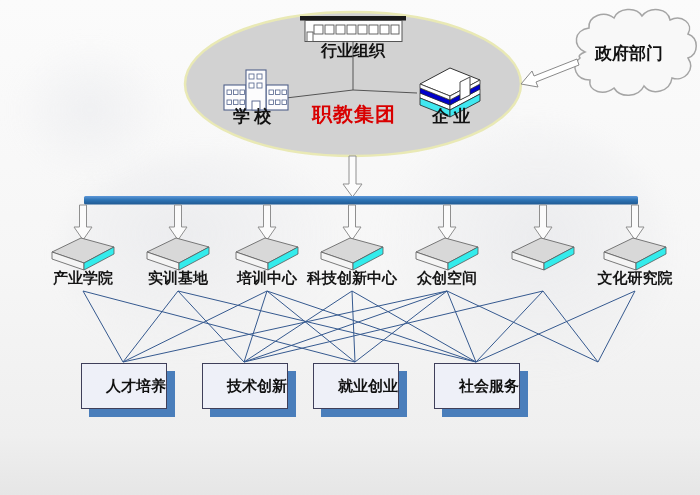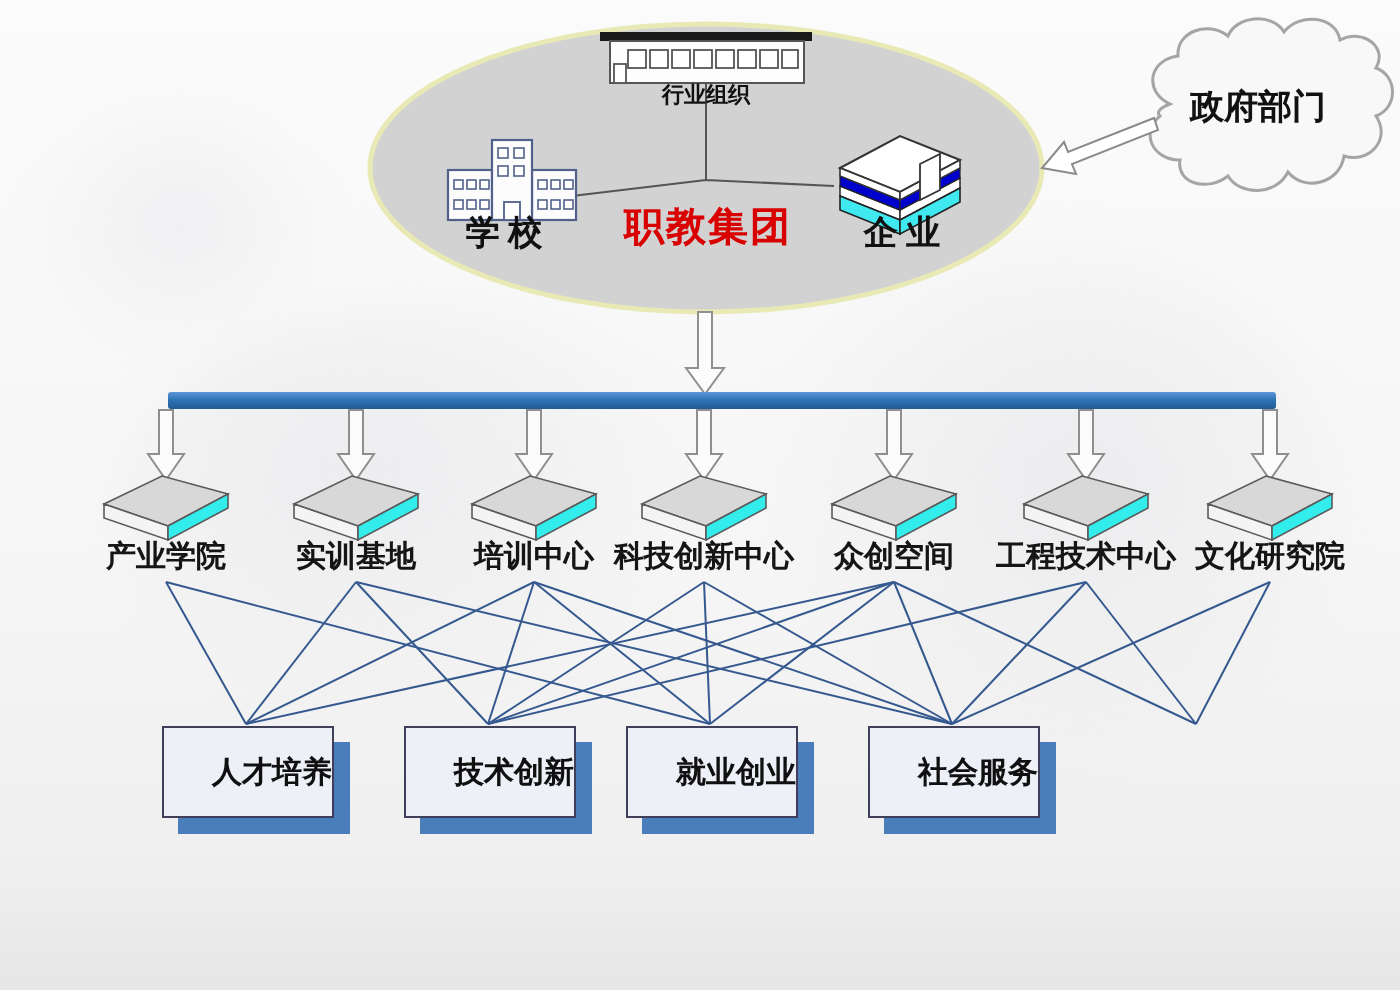--- a/index.html
+++ b/index.html
@@ -13,21 +13,21 @@
     position:relative;width:700px;height:495px;overflow:hidden;
     background:linear-gradient(180deg,#fbfbfb 0%,#f6f6f6 55%,#efefef 88%,#e6e6e6 100%);
     font-family:"Liberation Serif","DejaVu Serif",serif;
   }
   .map-blob{position:absolute;border-radius:50%;filter:blur(10px);opacity:.55;pointer-events:none;}
   .b1{left:60px;top:150px;width:300px;height:210px;background:radial-gradient(ellipse at 40% 40%, #e3e4e8 0%, rgba(227,228,232,0) 70%);}
   .b2{left:380px;top:120px;width:290px;height:260px;background:radial-gradient(ellipse at 55% 45%, #e2e3e7 0%, rgba(226,227,231,0) 72%);}
   .b3{left:10px;top:40px;width:160px;height:140px;background:radial-gradient(ellipse at 50% 50%, #e7e8ec 0%, rgba(231,232,236,0) 70%);}
   svg#art{position:absolute;left:0;top:0;}
   .lbl{position:absolute;transform:translateX(-50%);white-space:nowrap;color:#111;line-height:1.1;}
-  .lbl-org{left:353px;top:42px;font-size:11px;font-weight:600;}
+  .lbl-org{left:353px;top:42px;font-size:16px;font-weight:600;}
   .lbl-school{left:252px;top:108px;font-size:17px;font-weight:600;}
   .lbl-ent{left:451px;top:108px;font-size:17px;font-weight:600;}
   .lbl-title{left:354px;top:103px;font-size:20px;font-weight:700;color:var(--title-red);letter-spacing:1px;}
   .lbl-gov{left:629px;top:45px;font-size:17px;font-weight:700;}
   .plat{position:absolute;top:269px;transform:translateX(-50%);white-space:nowrap;
         font-size:15px;font-weight:600;color:#151515;}
   .fn-box{position:absolute;top:363px;width:84px;height:44px;
         background:#eef0f8;border:1px solid #3f3f5a;
         box-shadow:8px 8px 0 0 var(--shadow-blue);
         display:flex;align-items:center;justify-content:flex-end;}
@@ -187,21 +187,20 @@
   <div class="lbl lbl-school">学 校</div>
   <div class="lbl lbl-title">职教集团</div>
   <div class="lbl lbl-ent">企 业</div>
   <div class="lbl lbl-gov">政府部门</div>
 
   <div class="plat" style="left:83px">产业学院</div>
   <div class="plat" style="left:178px">实训基地</div>
   <div class="plat" style="left:267px">培训中心</div>
   <div class="plat" style="left:352px">科技创新中心</div>
   <div class="plat" style="left:447px">众创空间</div>
-  <div class="plat" style="left:543px">工程技术中心</div>
   <div class="plat" style="left:635px">文化研究院</div>
 
   <div class="fn-box" style="left:81px">
       <span>人才培养</span>
     </div>
   <div class="fn-box" style="left:202px">
       <span>技术创新</span>
     </div>
   <div class="fn-box" style="left:434px">
       <span>社会服务</span>

